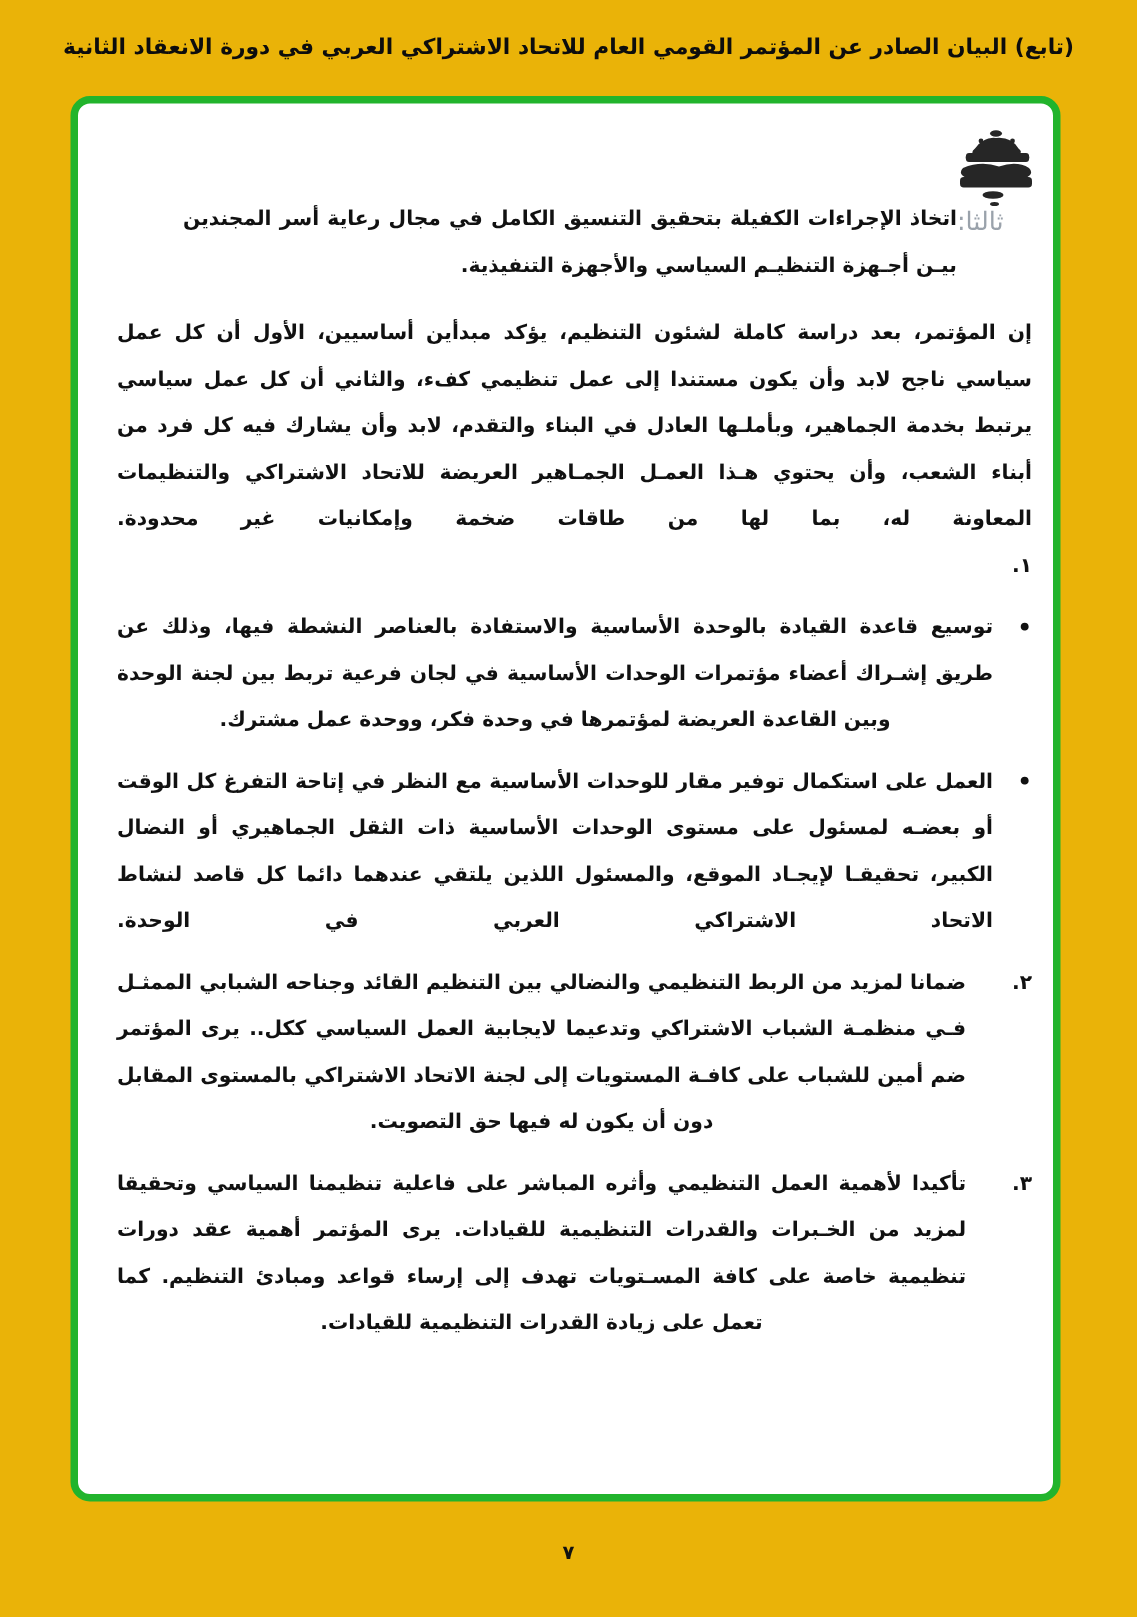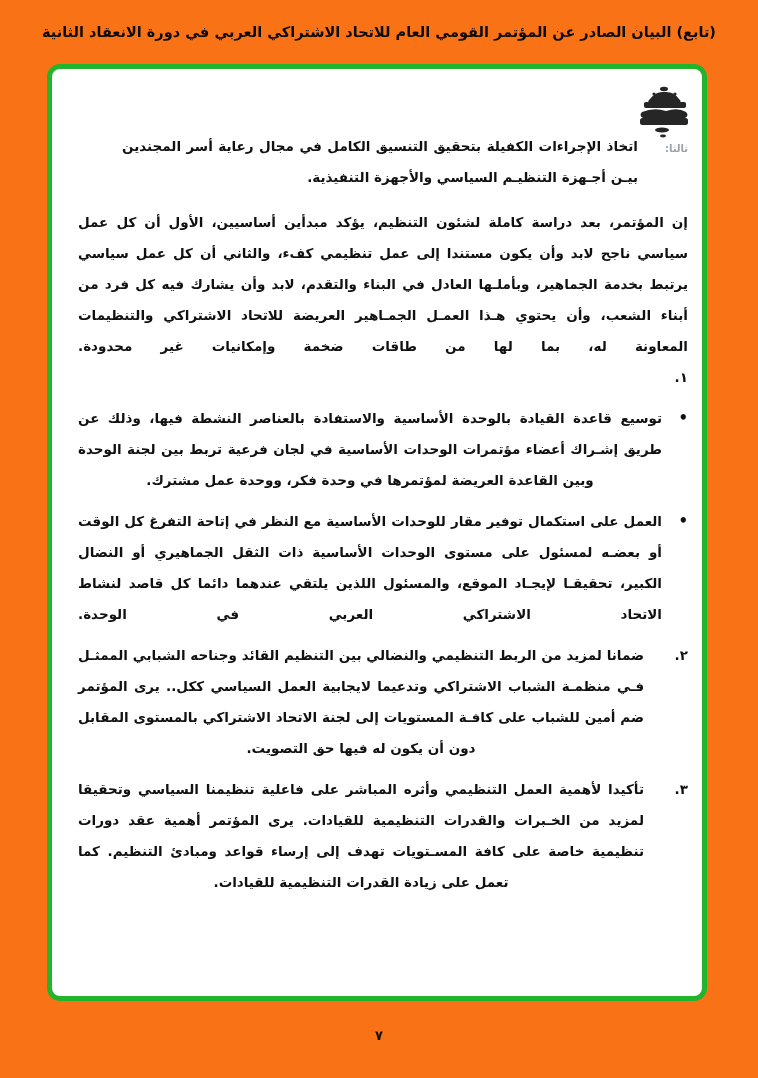--- a/index.html
+++ b/index.html
@@ -1,19 +1,19 @@
 <!DOCTYPE html>
 <html lang="ar"><head>
 <meta charset="utf-8">
 <style>
   html,body{margin:0;padding:0;background:#ffffff;}
   .page{
     position:relative;
     width:758px;height:1078px;
-    background:#f97316;
+    background:#eab308;
     font-family:"DejaVu Sans", sans-serif;
     color:#121212;
     overflow:hidden;
   }
   
   .header-title{
     position:absolute;top:24px;left:0;width:100%;
     direction:rtl;text-align:center;
     font-size:14.5px;font-weight:700;color:#0d0d0d;
     letter-spacing:0;
@@ -41,22 +41,22 @@
     padding:62px 14px 0 26px;
     direction:rtl;
     font-size:13.5px;font-weight:700;line-height:31px;
     color:#111;
   }
   .jtext{text-align:justify;text-align-last:justify;}
   .jtext.last-right{text-align-last:right;margin-left:44px;}
   .jtext.last-center{text-align-last:center;}
   .clause-row{display:flex;margin-bottom:14px;}
   .clause-label{
-    flex:0 0 50px;text-align:right;
-    color:#9aa2ab;font-size:10px;font-weight:700;
+    flex:0 0 50px;text-align:left;
+    color:#9aa2ab;font-size:17px;font-weight:400;
     padding-top:2px;
   }
   .clause-body{flex:1;}
   .section-heading{margin-bottom:12px;text-align:right;font-size:14px;}
   .intro{}
   .trans{margin-bottom:20px;text-align:right;padding-right:0;}
   .trans .t-in{display:block;margin-left:118px;text-align:right;}
   .list-row{display:flex;margin-bottom:10px;}
   .num-col{flex:0 0 44px;text-align:right;}
   .bullet-col{flex:0 0 26px;text-align:right;font-size:15px;}

